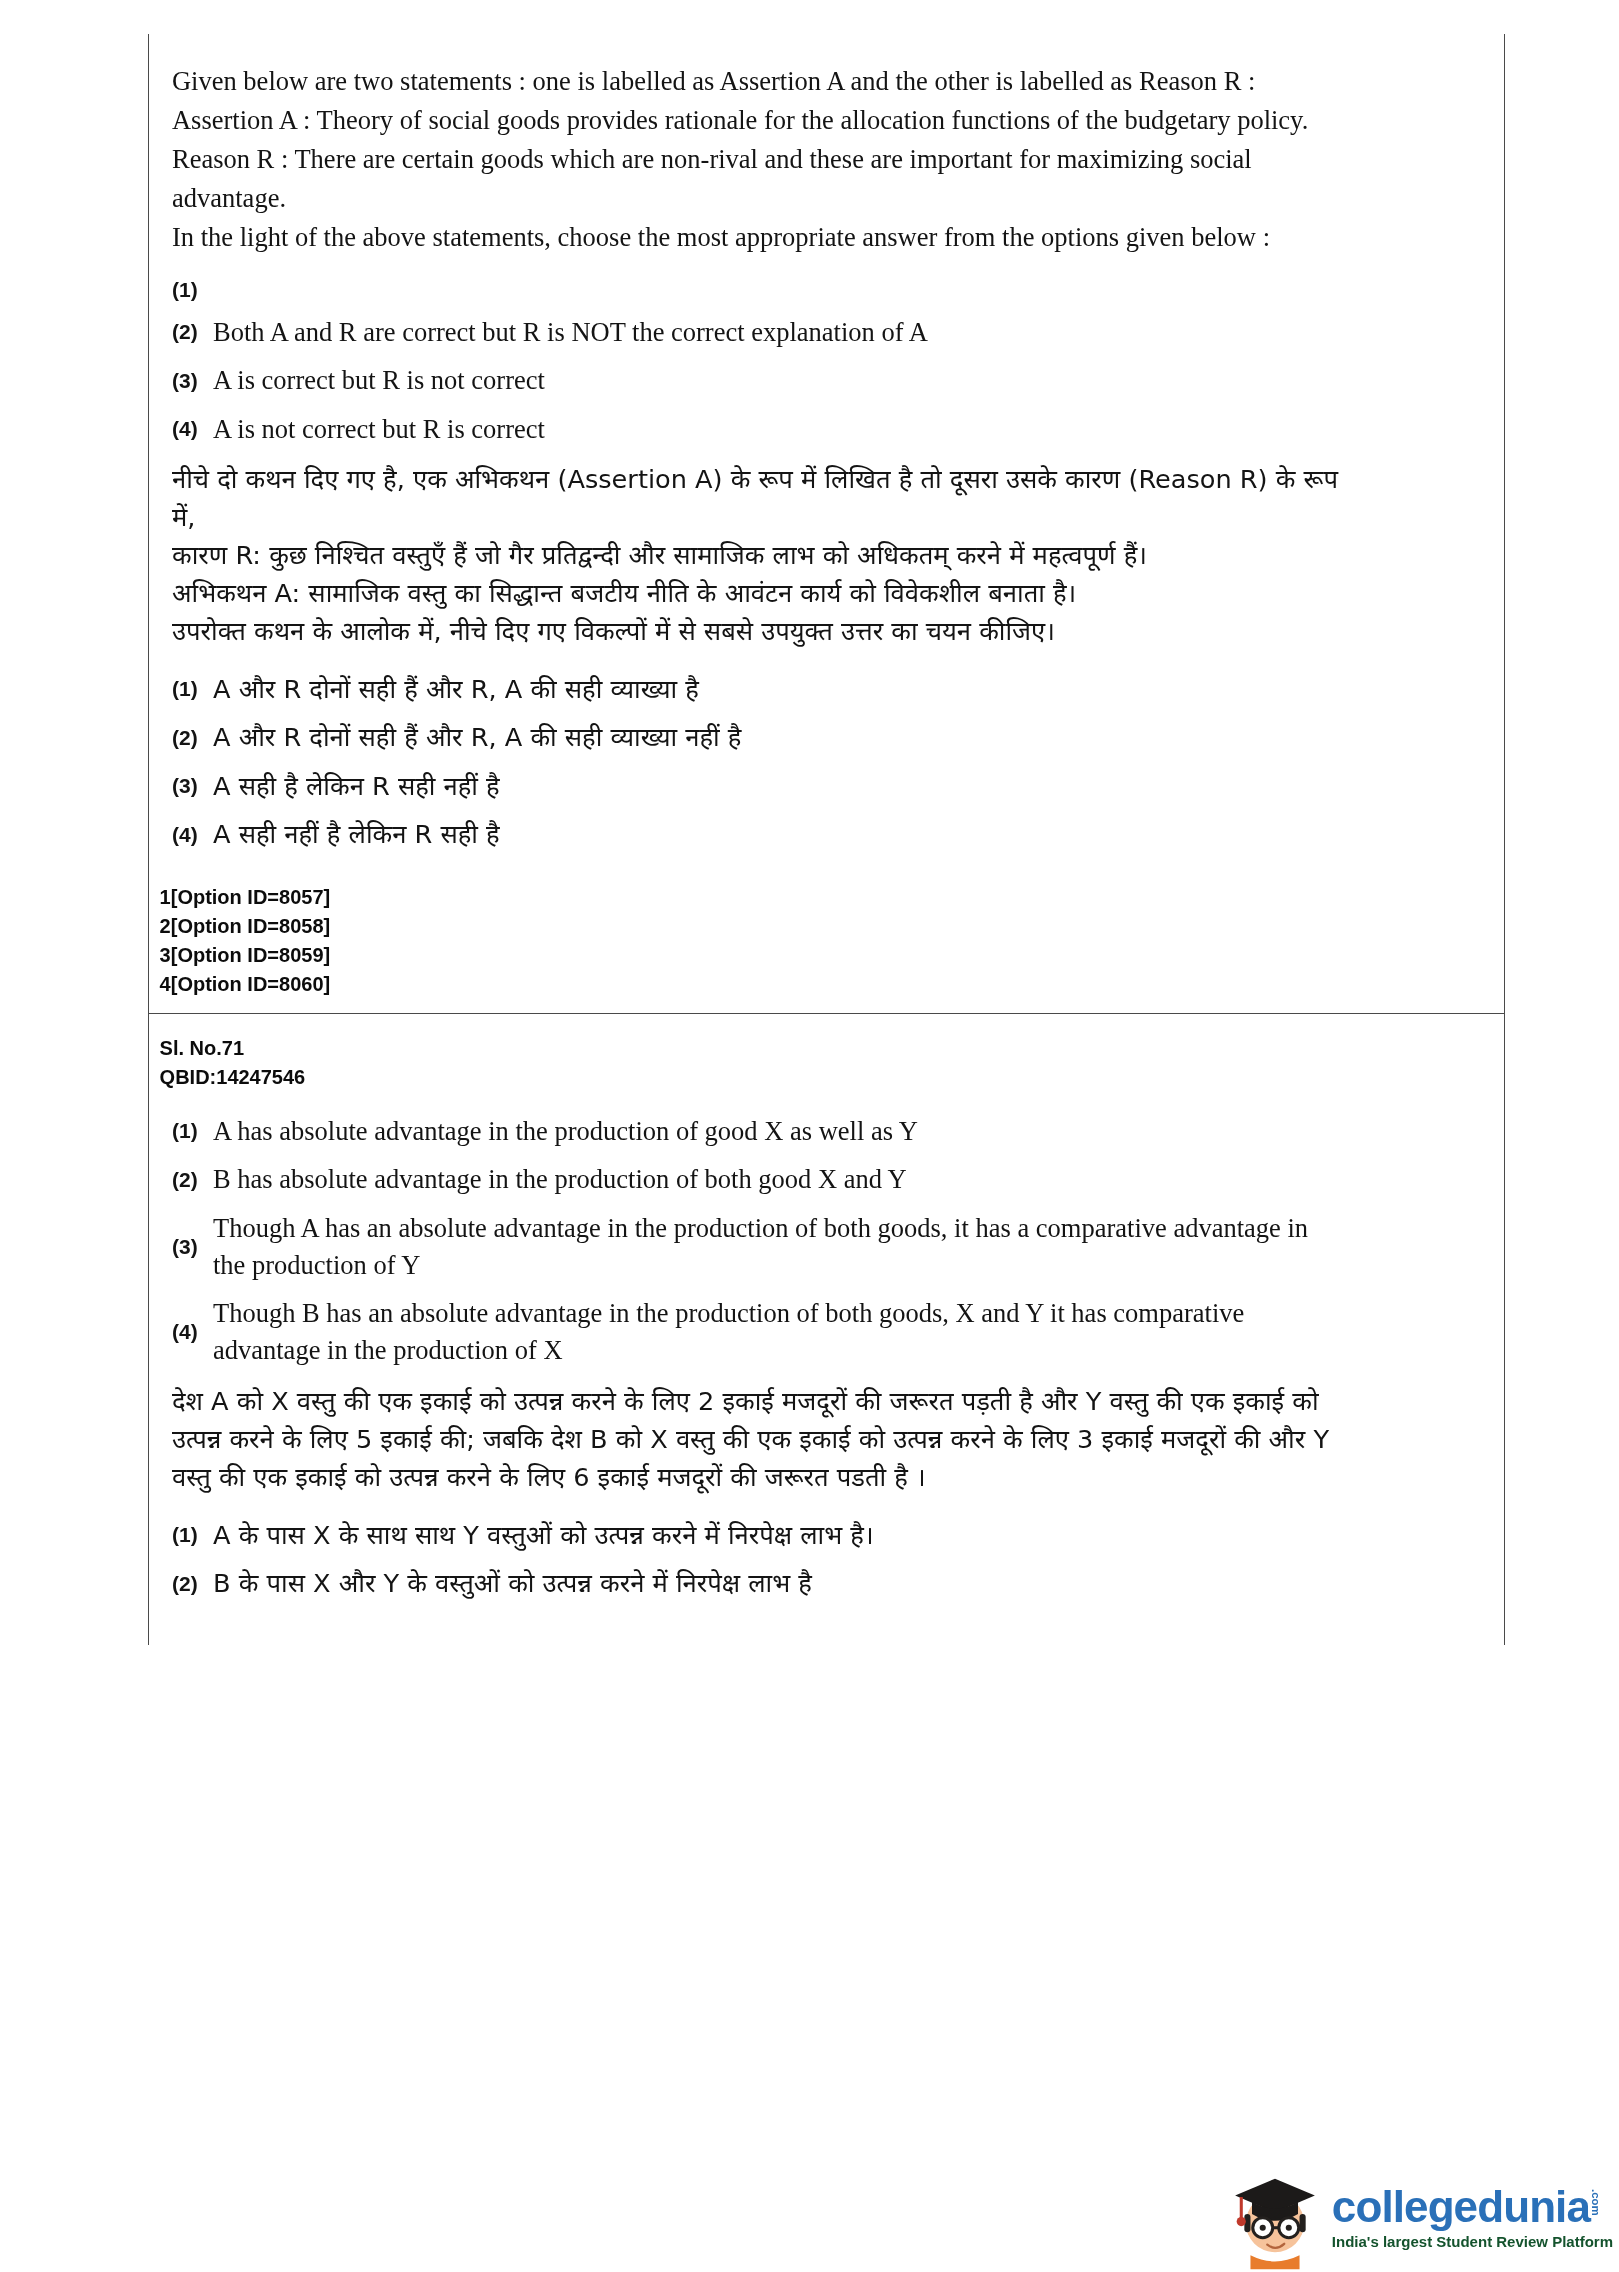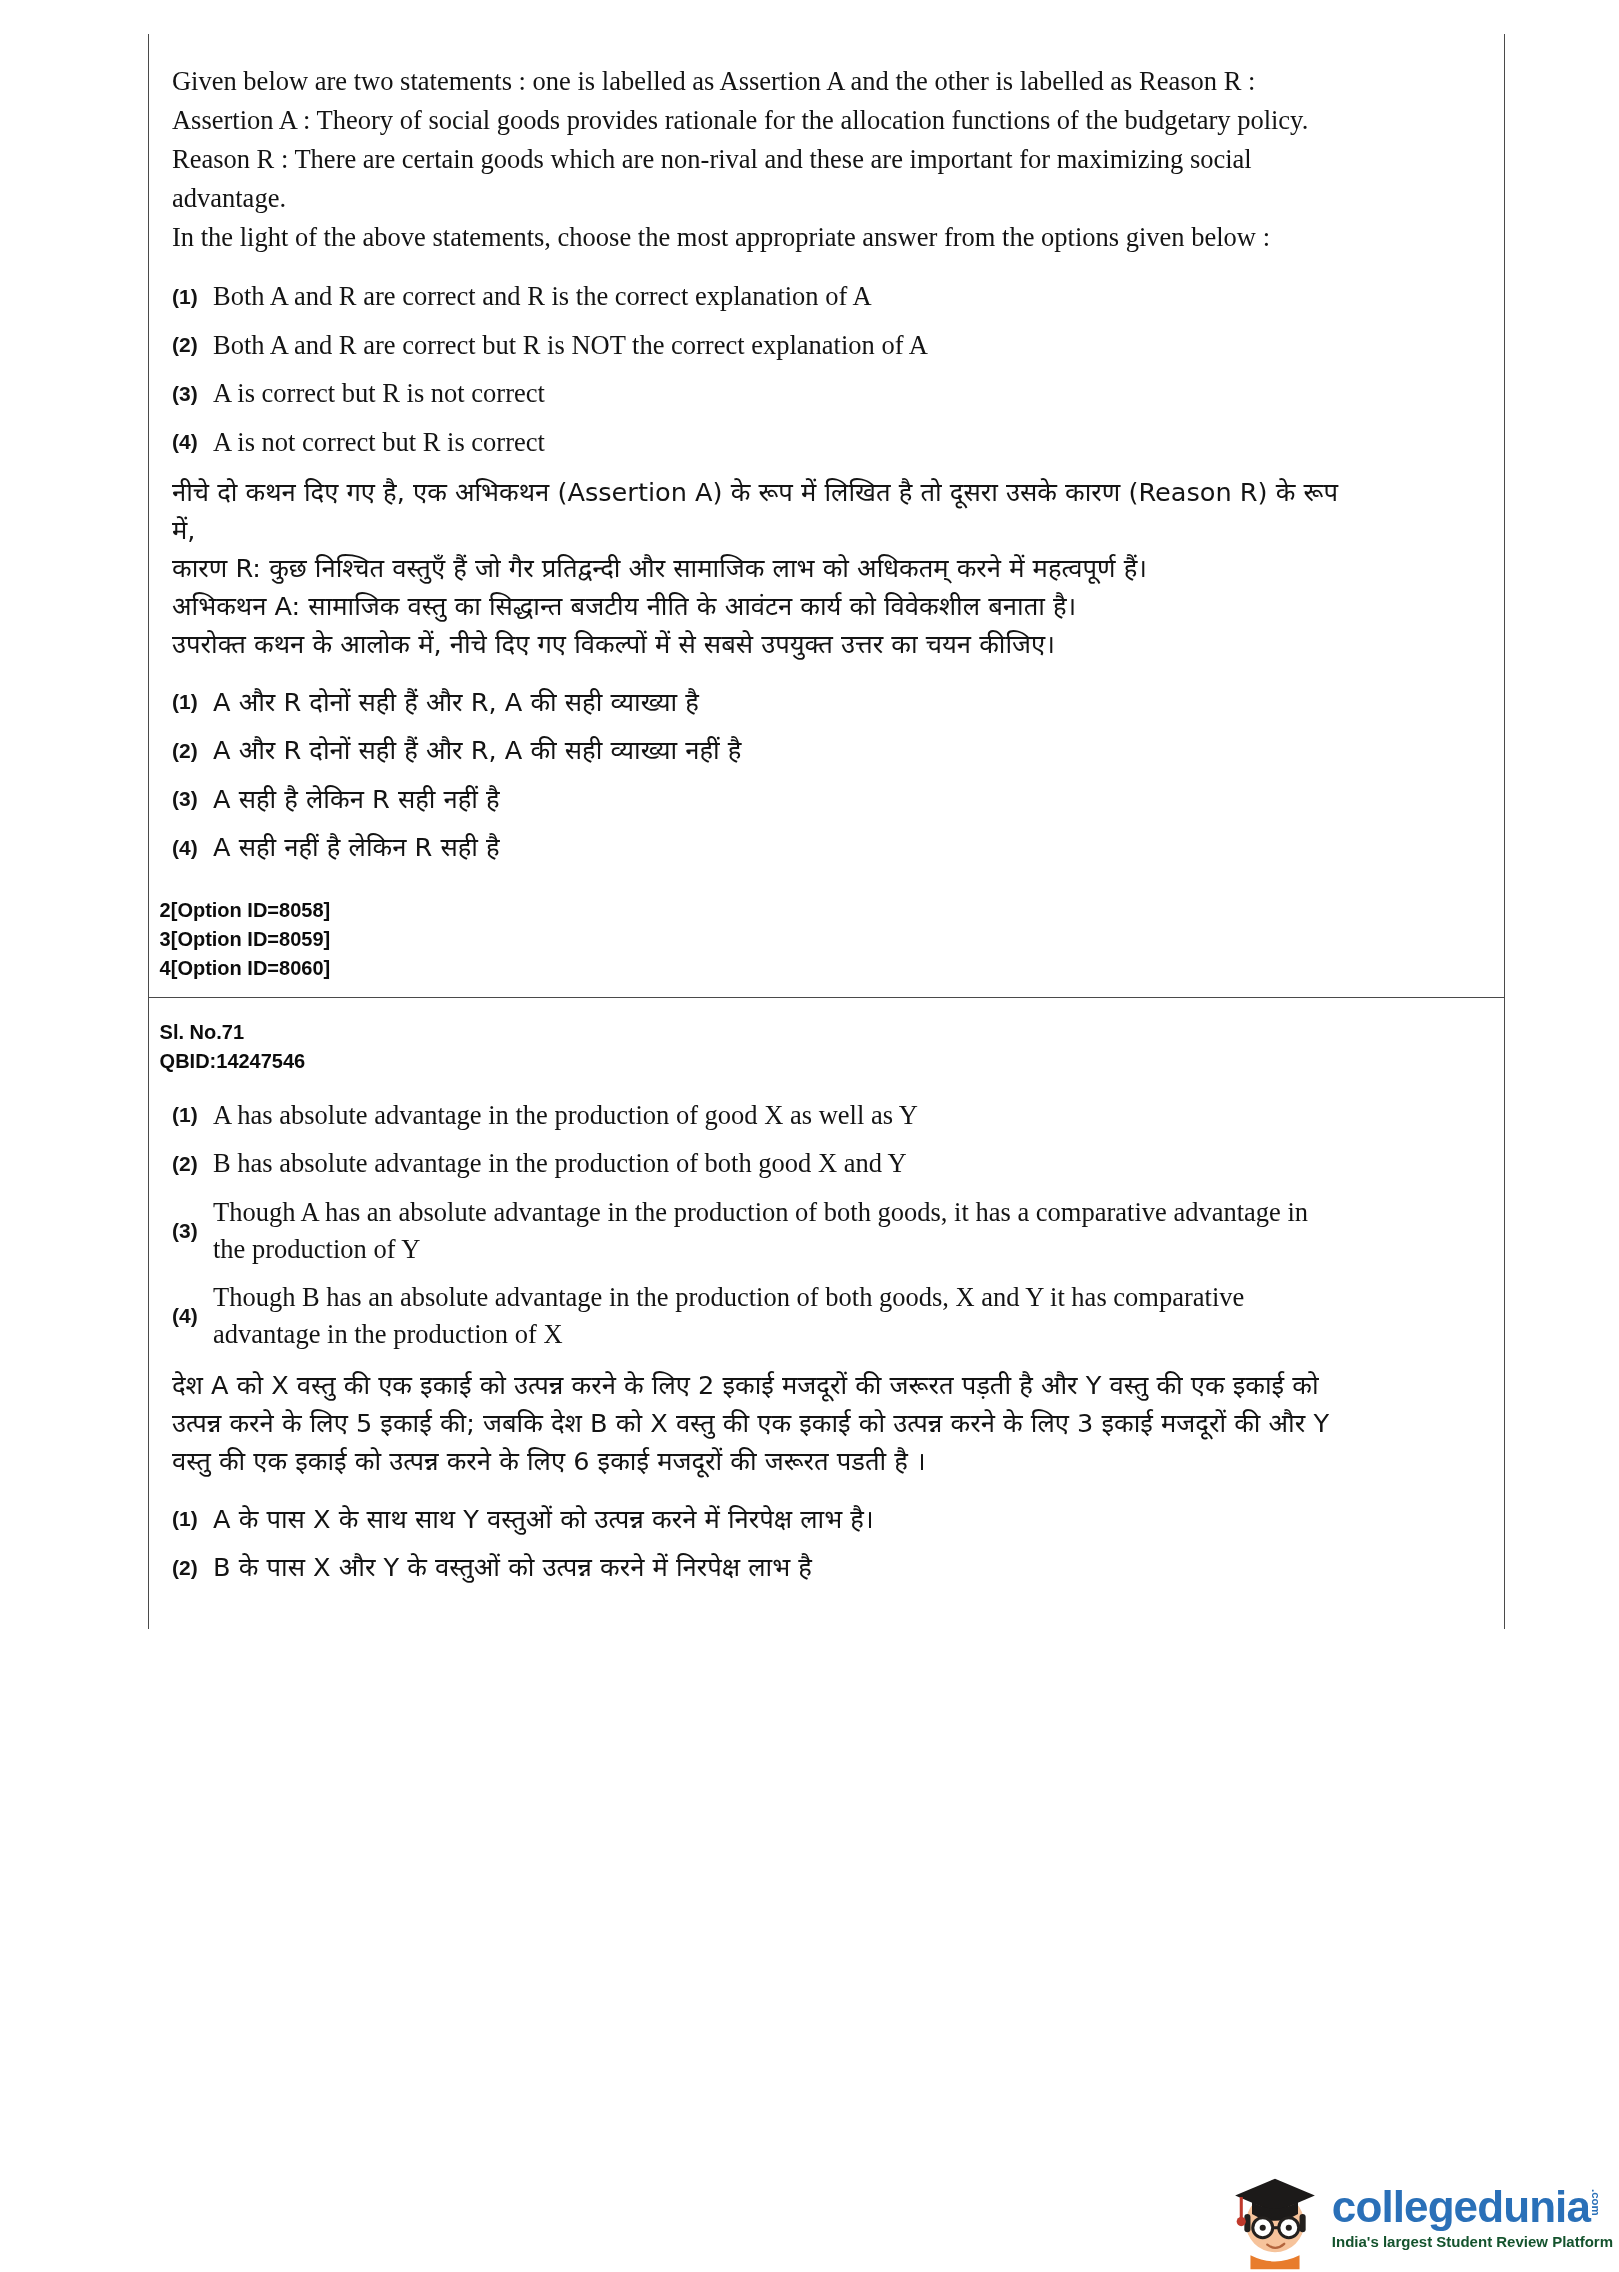--- a/index.html
+++ b/index.html
@@ -66,21 +66,20 @@
       <div class="en">
         <p>Given below are two statements : one is labelled as Assertion A and the other is labelled as Reason R :</p>
         <p>Assertion A :  Theory of social goods provides rationale for the allocation functions of the budgetary policy.</p>
         <p>Reason R : There are certain goods which are non-rival and these are important for maximizing social advantage.</p>
         <p>In the light of the above statements, choose the most appropriate answer from the options given below :</p>
       </div>
 
       <div class="opts">
         <div class="opt">
           <span class="optnum">(1)</span>
-          <span class="opttext">Both A and R are correct and R is the correct explanation of A</span>
         </div>
         <div class="opt">
           <span class="optnum">(2)</span>
           <span class="opttext">Both A and R are correct but R is NOT the correct explanation of A</span>
         </div>
         <div class="opt">
           <span class="optnum">(3)</span>
           <span class="opttext">A is correct but R is not correct</span>
         </div>
         <div class="opt">
@@ -109,20 +108,21 @@
           <span class="optnum">(3)</span>
           <span class="opttext hi-t">A सही है लेकिन R सही नहीं है</span>
         </div>
         <div class="opt">
           <span class="optnum">(4)</span>
           <span class="opttext hi-t">A सही नहीं है लेकिन R सही है</span>
         </div>
       </div>
 
       <div class="optid-block">
+        <div class="meta-line">1[Option ID=8057]</div>
         <div class="meta-line">2[Option ID=8058]</div>
         <div class="meta-line">3[Option ID=8059]</div>
         <div class="meta-line">4[Option ID=8060]</div>
       </div>
     </section>
 
     <section class="q q2">
 
       <div class="qhead">
         <div class="meta-line">Sl. No.71</div>

